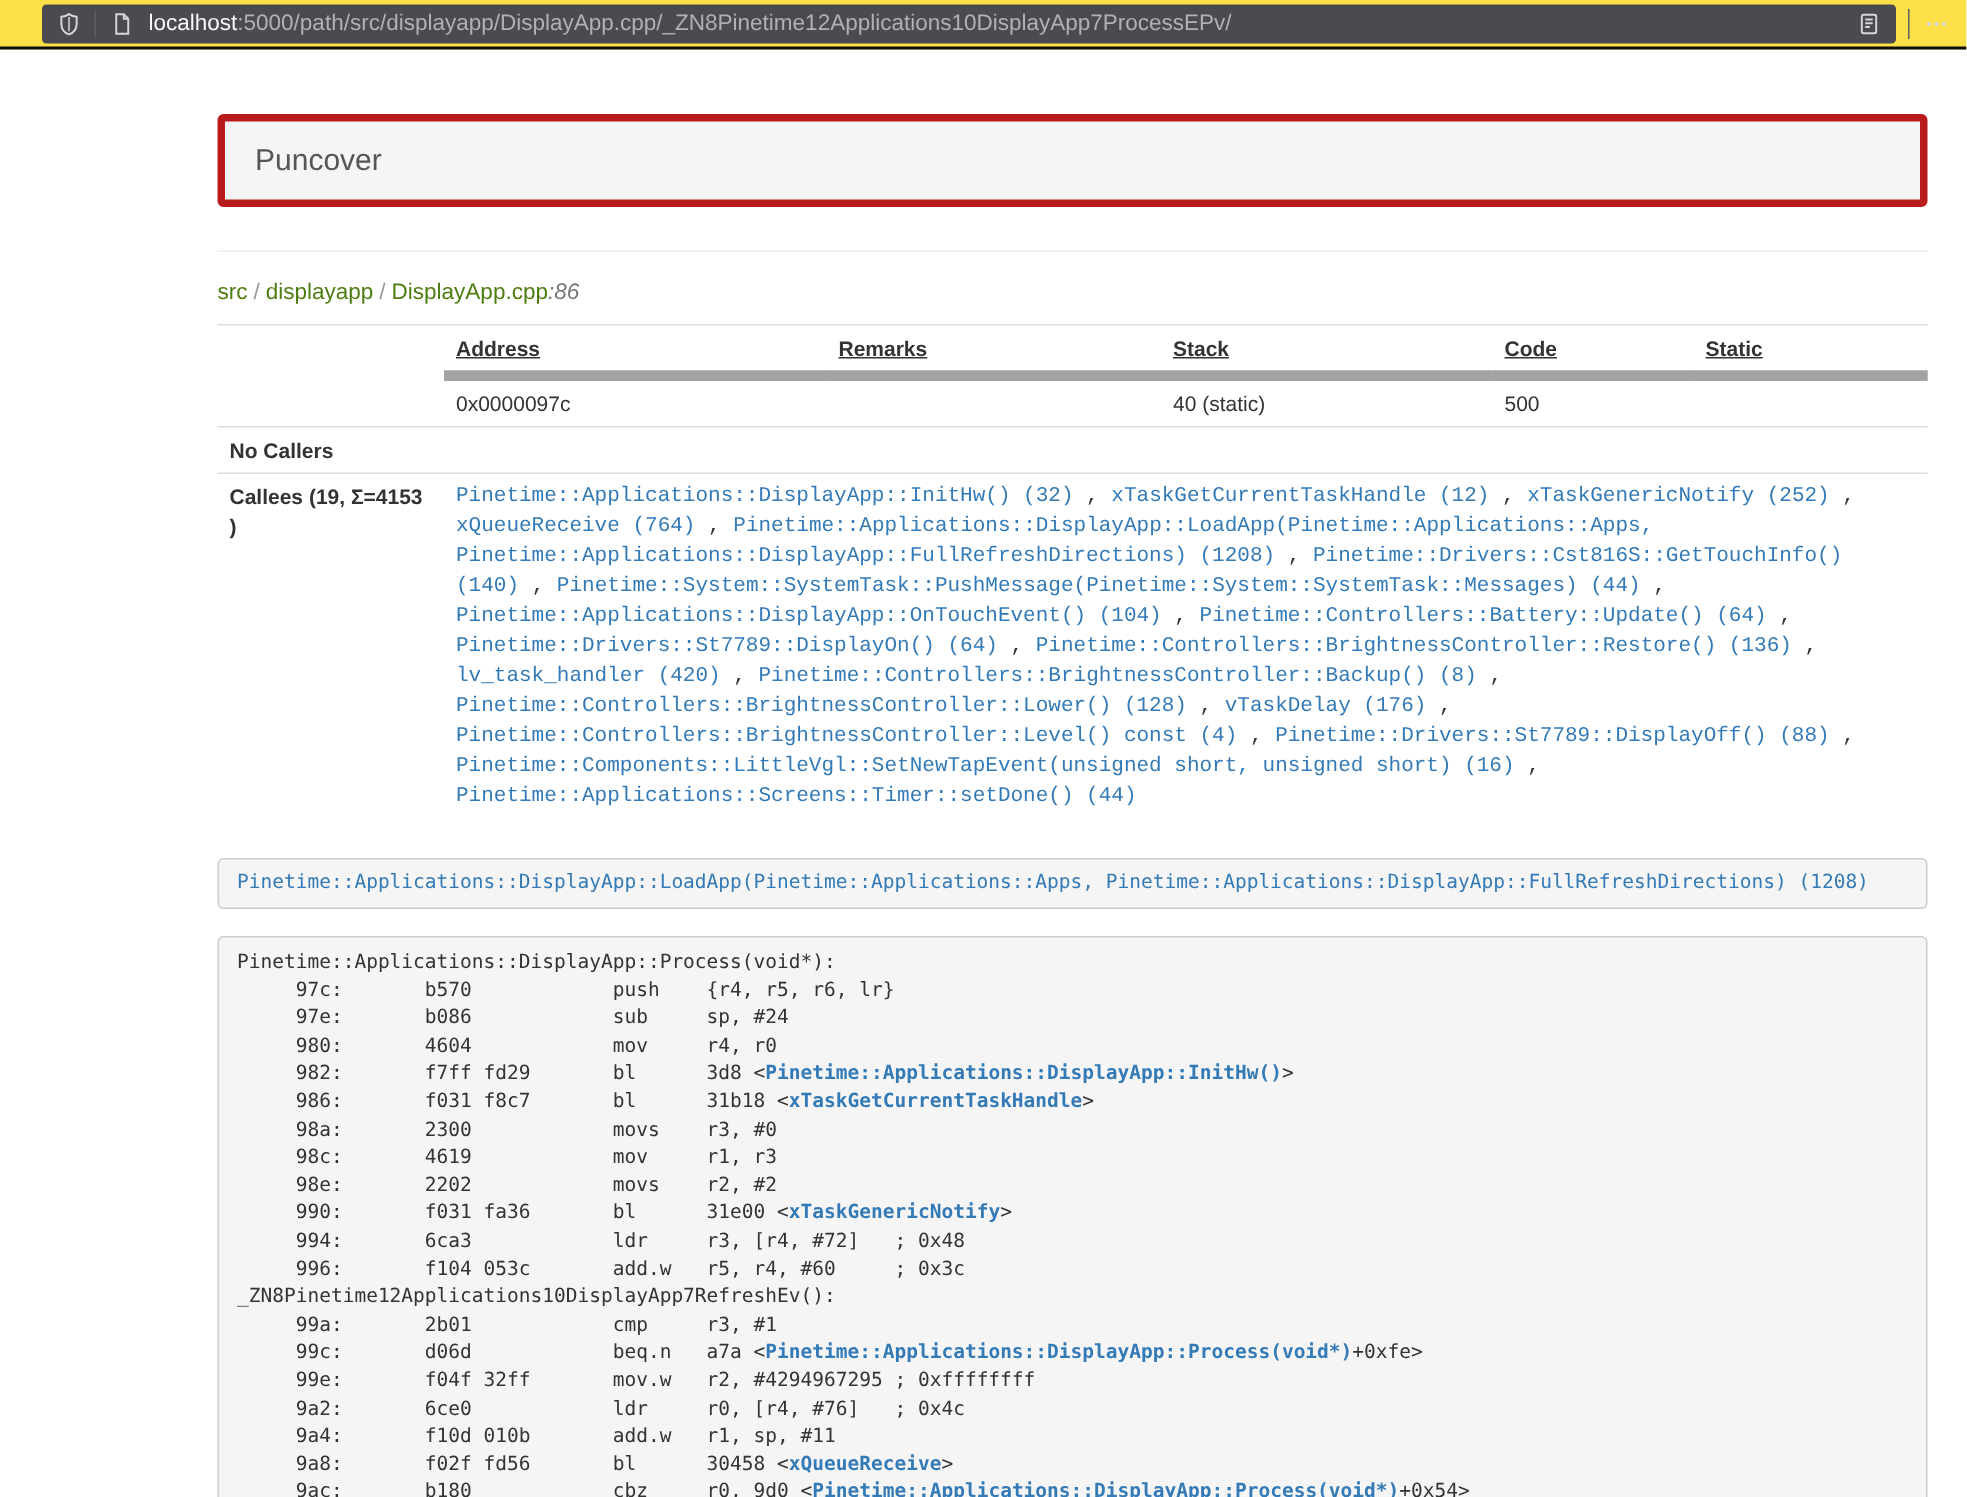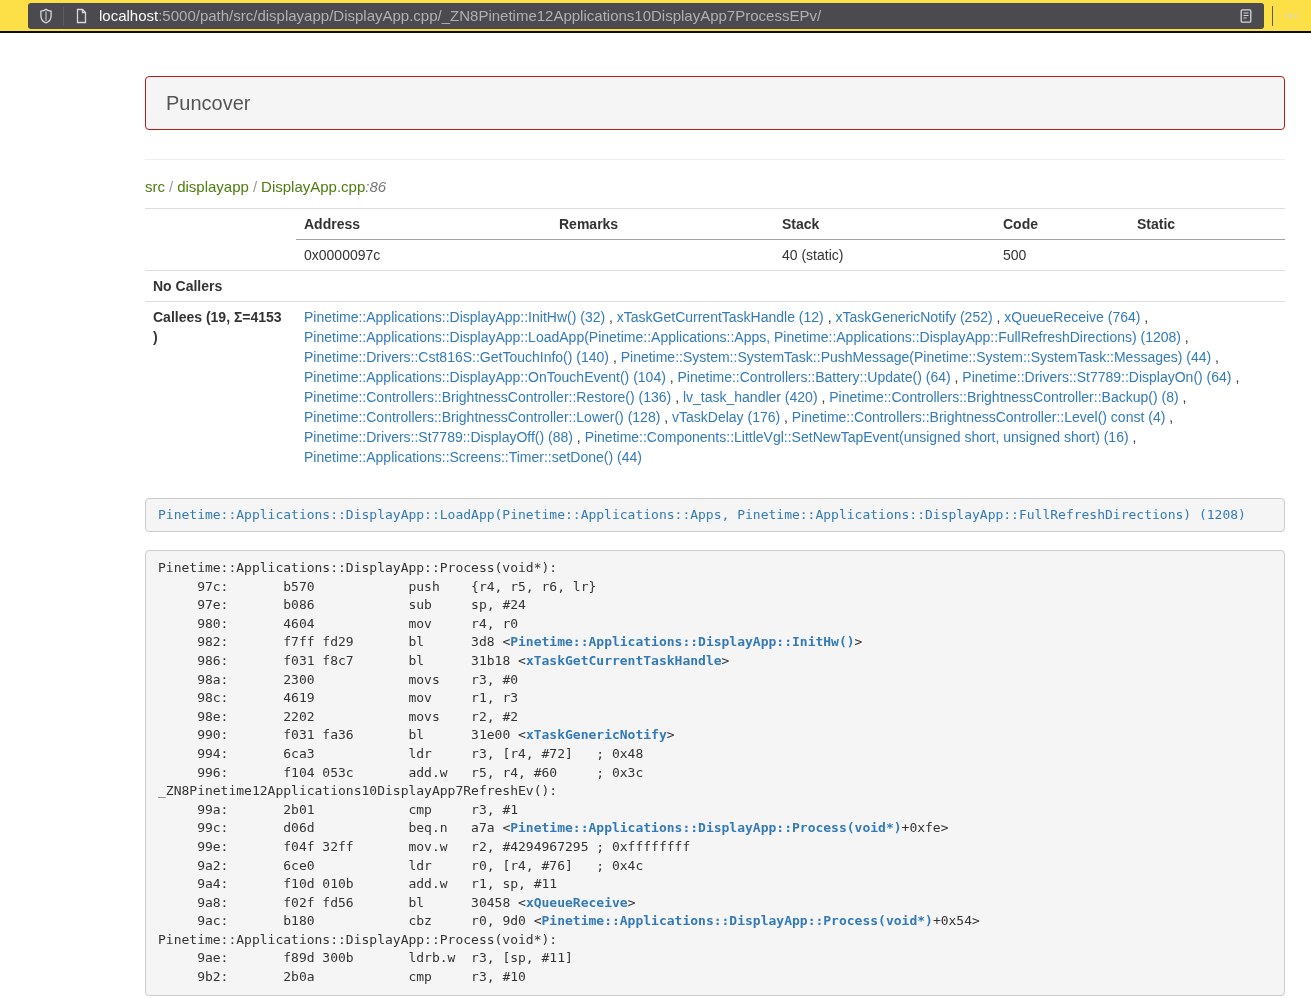--- a/index.html
+++ b/index.html
@@ -32,21 +32,21 @@
   }
   .url-host { color: #f9f9fa; }
   .url-rest { color: #b1b1b3; }
 
   
   .page { background: #fff; }
   .container { width: 1140px; margin-left: 145px; }
 
   .well {
     margin-top: 43px; background: #f5f5f5;
-    border: 1px solid #b91c1c; border-radius: 4px;
+    border: 5px solid #b91c1c; border-radius: 4px;
     padding: 15px 20px;
   }
   .well .site-title { font-size: 20px; line-height: 22px; color: #555; display: inline-block; }
 
   hr.rule { border: none; border-top: 1px solid #eeeeee; margin: 29px 0 0 0; }
 
   .breadcrumb { margin-top: 16px; font-size: 15px; line-height: 21px; }
   .breadcrumb a { color: #4d7c0f; text-decoration: none; }
   .breadcrumb .sep { color: #999; margin: 0 4px; }
   .breadcrumb .line-no { color: #777; font-style: italic; }
@@ -58,28 +58,28 @@
     padding: 5px 8px; text-align: left; line-height: 20px; font-size: 14px;
   }
   table.ftable > tbody > tr > th { width: 151px; font-weight: bold; color: #333; }
   td.stats-cell { padding: 0 !important; border-top: 1px solid #ddd; }
 
   table.stats { width: 100%; border-collapse: collapse; }
   table.stats th, table.stats td {
     text-align: left; padding: 5px 8px; line-height: 20px; font-size: 14px;
     vertical-align: top;
   }
-  table.stats thead th { font-weight: bold; border-bottom: 1px solid #a3a3a3; }
+  table.stats thead th { font-weight: bold; border-bottom: 7px solid #a3a3a3; text-decoration: underline; }
   .col-address { width: 255px; } .col-remarks { width: 223px; }
   .col-stack { width: 221px; } .col-code { width: 134px; } .col-static { width: auto; }
 
   .fn-cell .cube { margin-right: 6px; vertical-align: -2px; }
 
   td.callees a { color: #337ab7; text-decoration: none; }
-  td.callees { color: #333; }
+  td.callees { color: #333; font-family: Liberation Mono, monospace; }
 
   pre.panel, pre.asm {
     background: #f5f5f5; border: 1px solid #ccc; border-radius: 4px;
     font-family: "DejaVu Sans Mono", monospace; font-size: 13px; color: #333;
     white-space: pre; overflow: hidden;
     tab-size: 8; -moz-tab-size: 8;
   }
   pre.panel { margin: 26px 0 0 0; padding: 8px 12px; line-height: 16px; }
   pre.panel a { color: #337ab7; text-decoration: none; }
   pre.asm { margin: 18px 0 0 0; padding: 8px 12px; line-height: 18.6px; }

